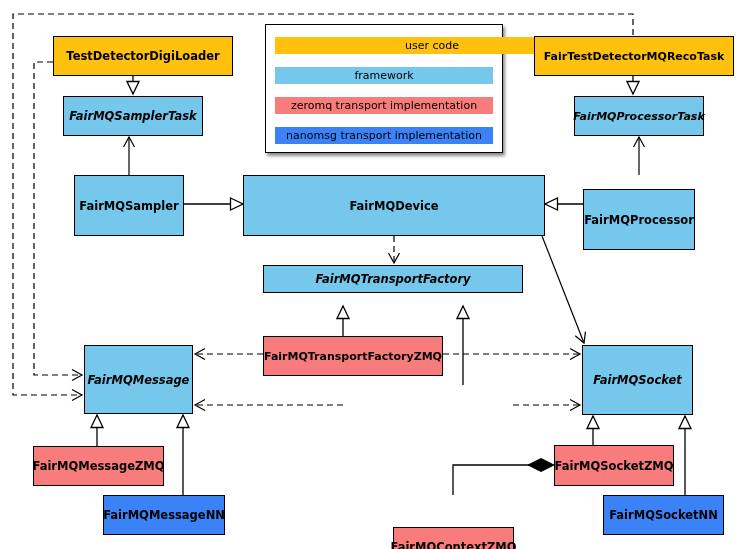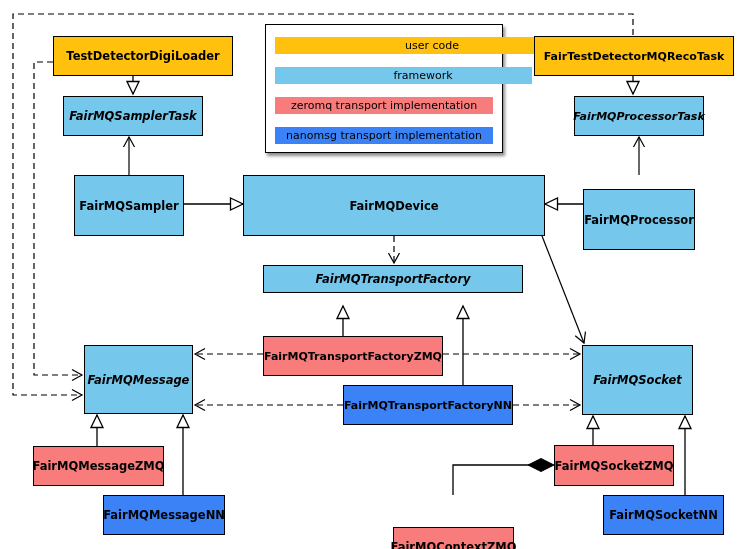--- a/index.html
+++ b/index.html
@@ -13,21 +13,21 @@
   .blue{background:#76C7EC;}
   .red{background:#F97C7C;}
   .green{background:#3b82f6;}
   .abstract{font-style:italic;}
   .legend{position:absolute;z-index:2;left:265px;top:24px;width:238px;height:129px;
           background:#fff;border:1.5px solid #000;box-sizing:border-box;
           box-shadow:2px 3px 3px rgba(0,0,0,0.45);}
   .legend .bar{position:absolute;left:9px;width:218px;height:17px;
           display:flex;align-items:center;justify-content:center;
           font-size:11px;font-weight:normal;color:#000;}
-  .bar1{top:12px;padding-left:48px;}  .bar2{top:42px;padding-left:39px;}  .bar3{top:72px;}  .bar4{top:102px;}
+  .bar1{top:12px;padding-left:48px;}  .bar2{top:42px;}  .bar3{top:72px;}  .bar4{top:102px;}
 </style>
 </head>
 <body>
 
 <div id="canvas">
 
   <svg id="edges" width="748" height="549" viewBox="0 0 748 549">
     <defs>
       <marker id="tri" markerUnits="userSpaceOnUse" markerWidth="16" markerHeight="15" viewBox="0 0 16 15" refX="14" refY="7.5" orient="auto">
         <path d="M1.5,1.5 L14,7.5 L1.5,13.5 Z" fill="#fff" stroke="#000" stroke-width="1.3"></path>
@@ -98,21 +98,20 @@
   <div class="node blue" style="left:74px;top:175px;width:110px;height:61px;">FairMQSampler</div>
 
   <div class="node blue" style="left:243px;top:175px;width:302px;height:61px;">FairMQDevice</div>
 
   <div class="node blue" style="left:583px;top:175px;width:112px;height:61px;margin-top:14px;">FairMQProcessor</div>
 
   <div class="node blue abstract" style="left:263px;top:265px;width:260px;height:28px;">FairMQTransportFactory</div>
 
   <div class="node red" style="left:263px;top:336px;width:180px;height:40px;font-size:11px;">FairMQTransportFactoryZMQ</div>
 
-  <div class="node green" style="left:343px;top:385px;width:170px;height:40px;font-size:11px;">FairMQTransportFactoryNN</div>
 
   <div class="node blue abstract" style="left:84px;top:345px;width:109px;height:69px;">FairMQMessage</div>
 
   <div class="node blue abstract" style="left:582px;top:345px;width:111px;height:70px;">FairMQSocket</div>
 
   <div class="node red" style="left:33px;top:446px;width:131px;height:40px;">FairMQMessageZMQ</div>
 
   <div class="node green" style="left:103px;top:495px;width:122px;height:40px;">FairMQMessageNN</div>
 
   <div class="node red" style="left:393px;top:495px;width:121px;height:40px;margin-top:32px;">FairMQContextZMQ</div>

